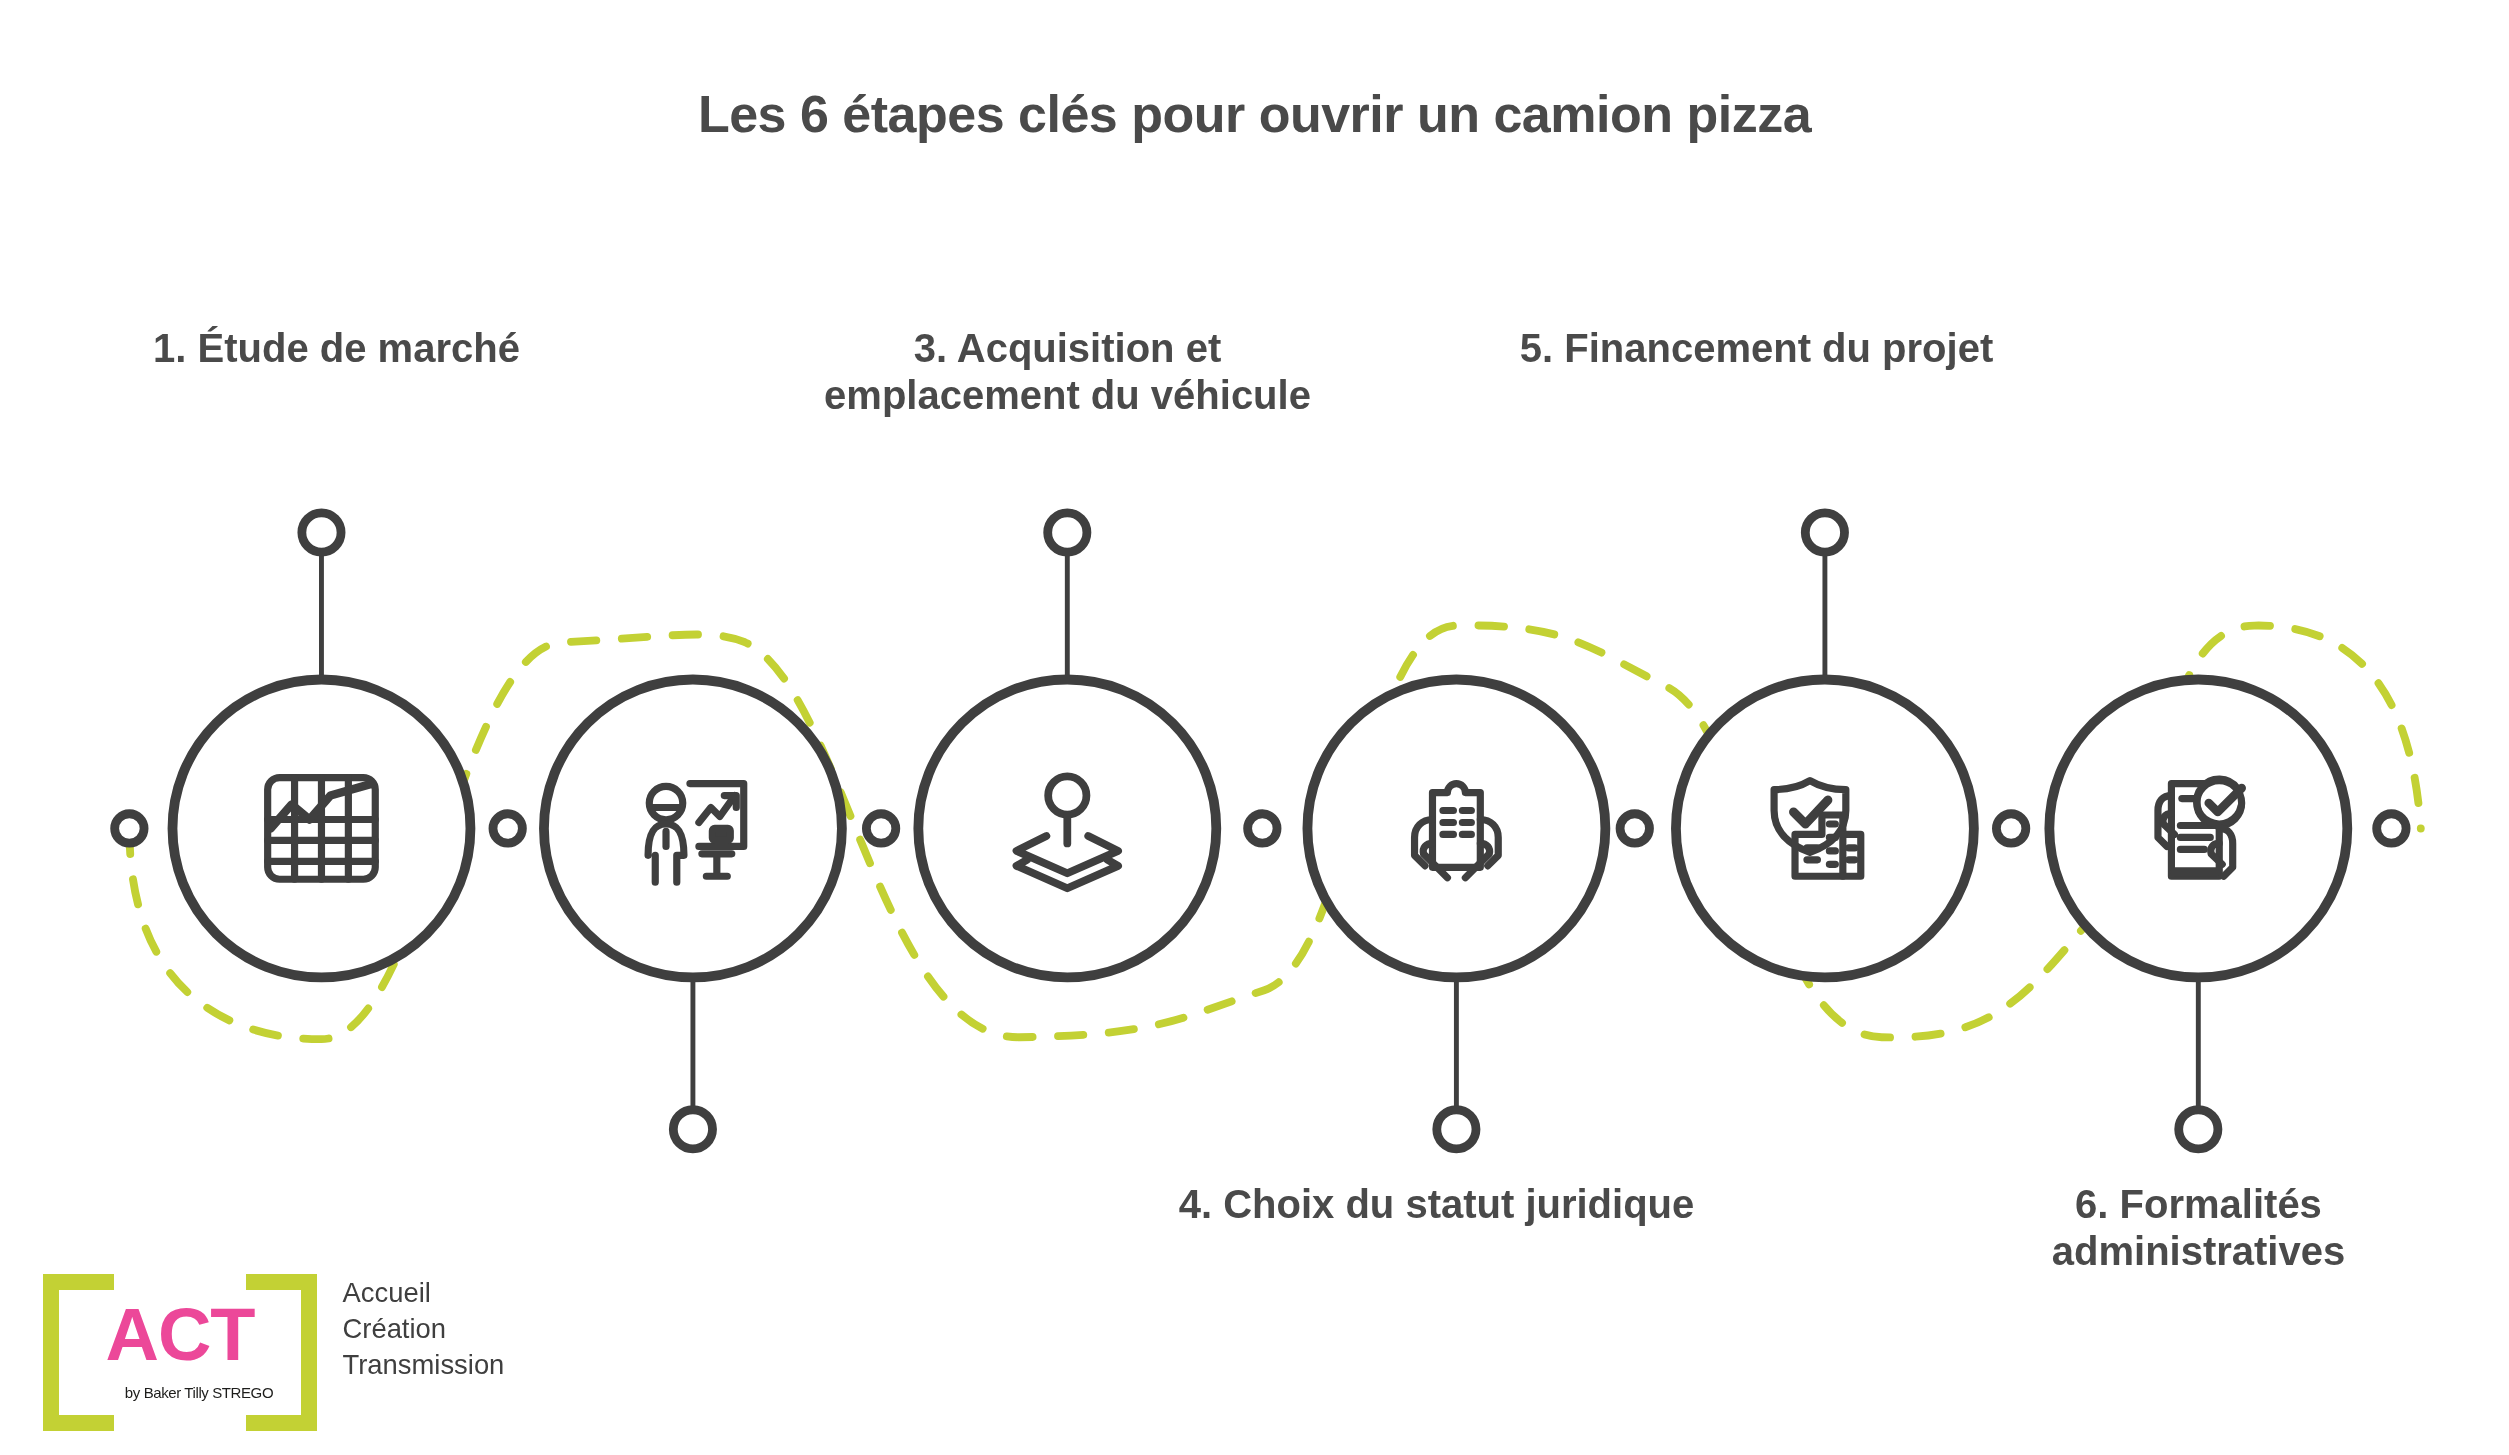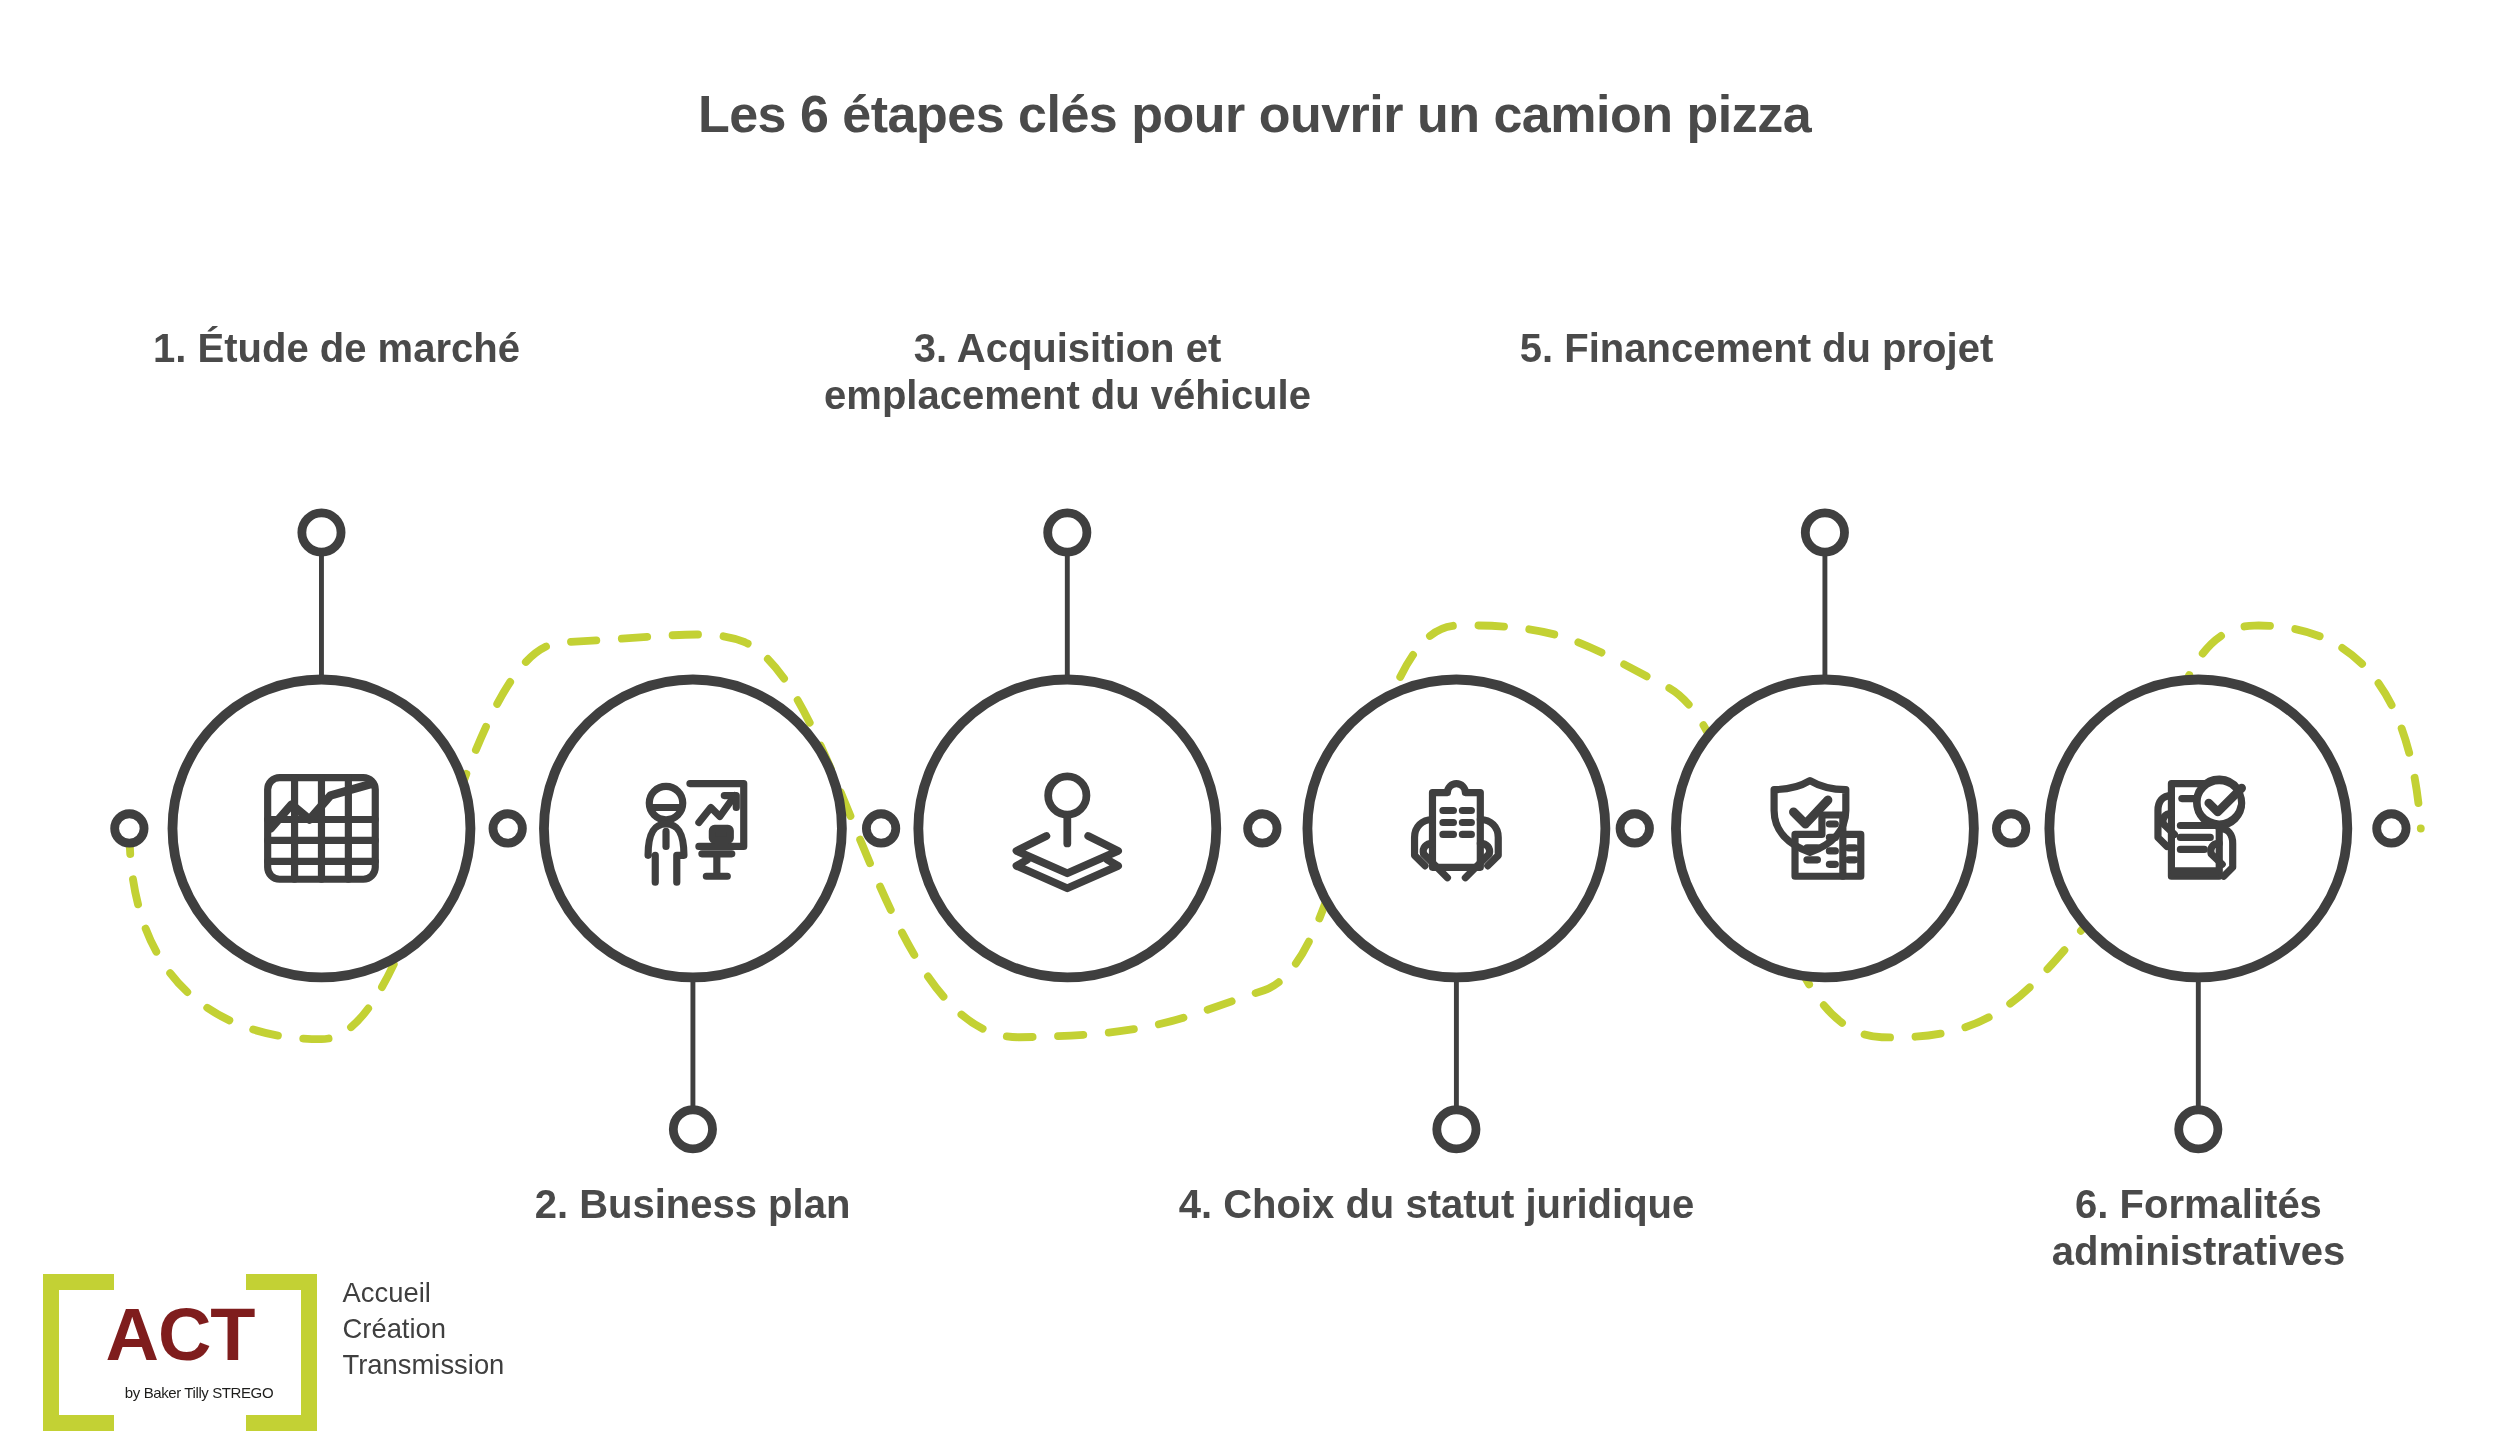--- a/index.html
+++ b/index.html
@@ -83,21 +83,21 @@
   .bracket.left  { left: 0;  border-left: 16.7px solid #c3d134; }
   .bracket.right { right: 0; border-right: 16.7px solid #c3d134; }
   #logo-act {
     position: absolute;
     left: 0;
     top: 23.5px;
     width: 274px;
     text-align: center;
     font-size: 74px;
     font-weight: bold;
-    color: #7f1d1d;
+    color: #ec4899;
     letter-spacing: -1px;
     line-height: 1;
   }
   #logo-sub {
     position: absolute;
     left: 0;
     top: 110px;
     width: 312px;
     text-align: center;
     font-size: 15px;
@@ -241,21 +241,20 @@
         <path d="M15 19 C12.8 19, 11.8 20.5, 12.3 22.5 L16 26"></path>
         <path d="M31 24 C34 24, 35.5 26, 35.5 29 L35.5 37 L32.5 40"></path>
         <path d="M31 29 C28.8 29, 27.8 30.5, 28.3 32.5 L32 36"></path>
       </g>
     </g>
 
   </svg>
 
   <div class="step-label top" style="left:72px; top:325px;">1. Étude de marché</div>
 
-  <div class="step-label bottom" style="left:428px; top:1181px;">2. Business plan</div>
 
   <div class="step-label top" style="left:803px; top:325px;">3. Acquisition et emplacement du véhicule</div>
 
   <div class="step-label bottom" style="left:1172px; top:1181px;">4. Choix du statut juridique</div>
 
   <div class="step-label top" style="left:1492px; top:325px;">5. Financement du projet</div>
 
   <div class="step-label bottom" style="left:1934px; top:1181px;">6. Formalités administratives</div>
 
 </div>

